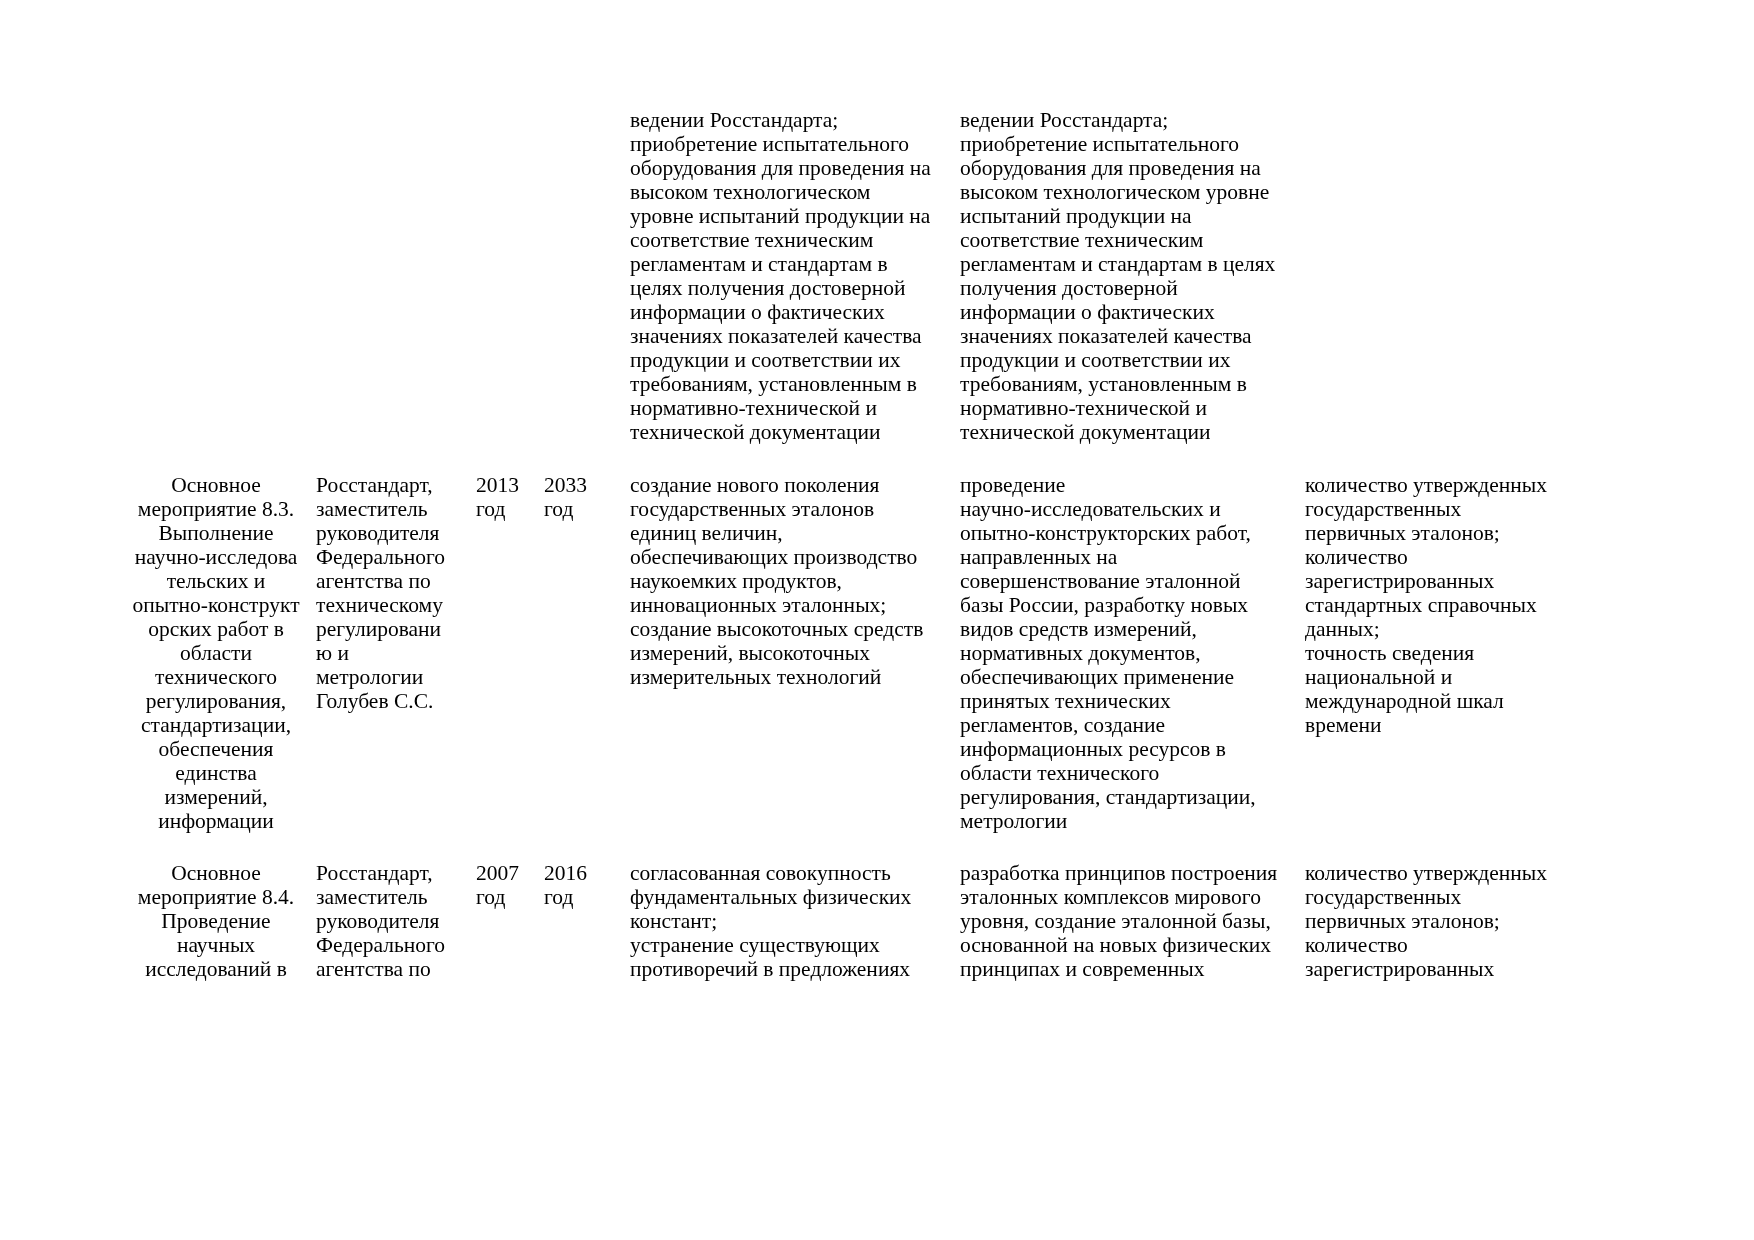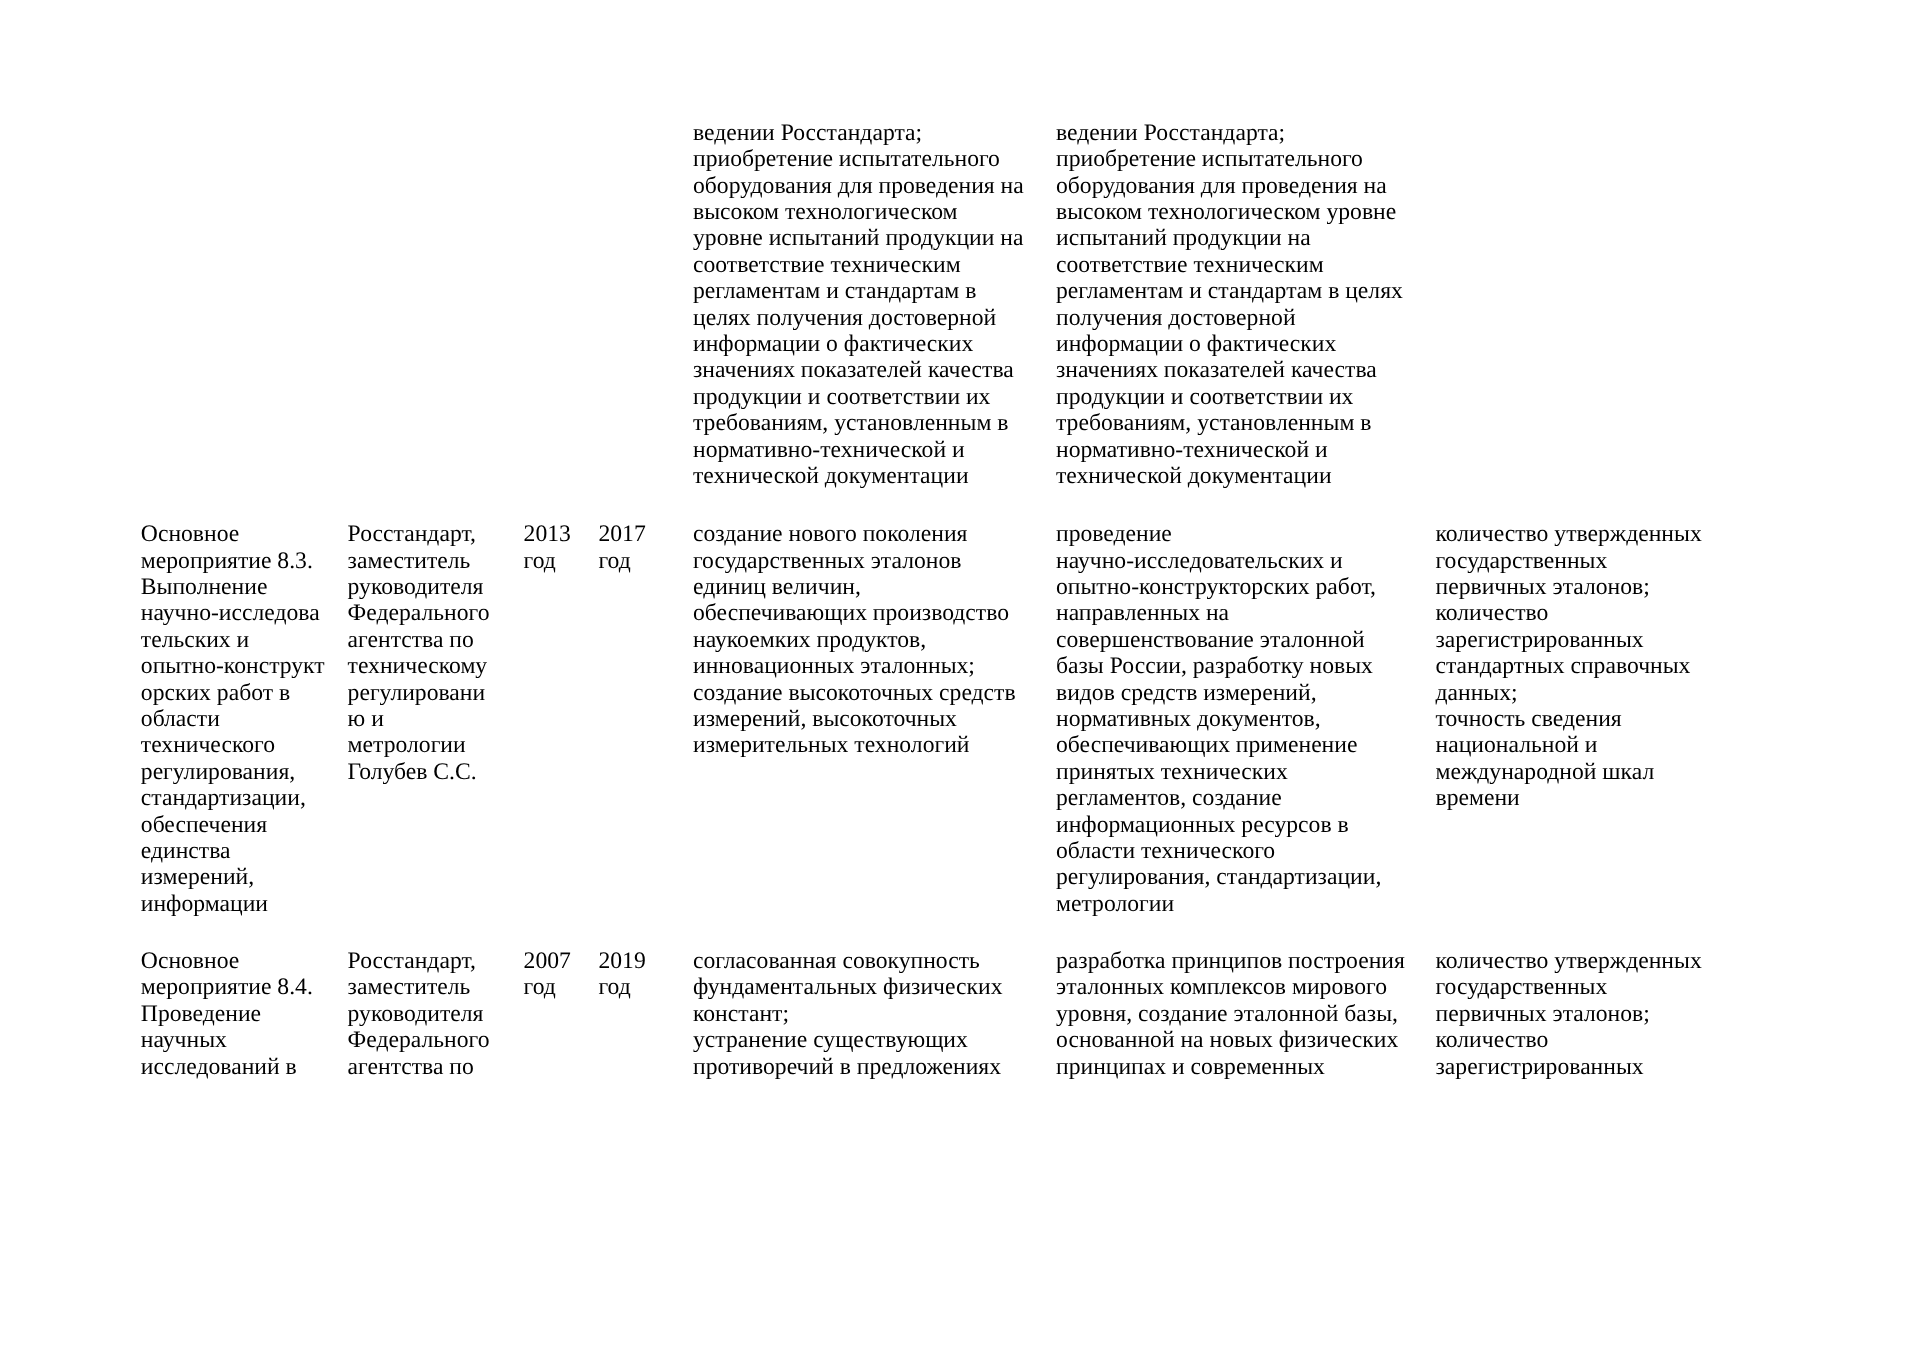--- a/index.html
+++ b/index.html
@@ -47,21 +47,21 @@
   col.c6 { width: 345px; }
   col.c7 { width: 283px; }
   .year {
     text-align: left;
     white-space: pre-line;
     padding-right: 8px !important;
   }
   .col5 { padding-right: 16px !important; }
   .col6 { padding-right: 16px !important; }
   .col2 { padding-right: 12px !important; }
-  .col1 { padding-right: 12px !important; }
+  .col1 { padding-right: 12px !important; text-align: center; }
 
   
   tr.block-gap > td {
     padding-top: 28.6px !important;
   }
 </style>
 </head>
 <body>
 
 <div class="page">
@@ -132,21 +132,21 @@
 руководителя
 Федерального
 агентства по
 техническому
 регулировани
 ю и
 метрологии
 Голубев С.С.</td>
         <td class="year">2013
 год</td>
-        <td class="year">2017
+        <td class="year">2033
 год</td>
         <td class="col5">создание нового поколения
 государственных эталонов
 единиц величин,
 обеспечивающих производство
 наукоемких продуктов,
 инновационных эталонных;
 создание высокоточных средств
 измерений, высокоточных
 измерительных технологий</td>
@@ -183,21 +183,21 @@
 Проведение
 научных
 исследований в</td>
         <td class="col2">Росстандарт,
 заместитель
 руководителя
 Федерального
 агентства по</td>
         <td class="year">2007
 год</td>
-        <td class="year">2019
+        <td class="year">2016
 год</td>
         <td class="col5">согласованная совокупность
 фундаментальных физических
 констант;
 устранение существующих
 противоречий в предложениях</td>
         <td class="col6">разработка принципов построения
 эталонных комплексов мирового
 уровня, создание эталонной базы,
 основанной на новых физических

